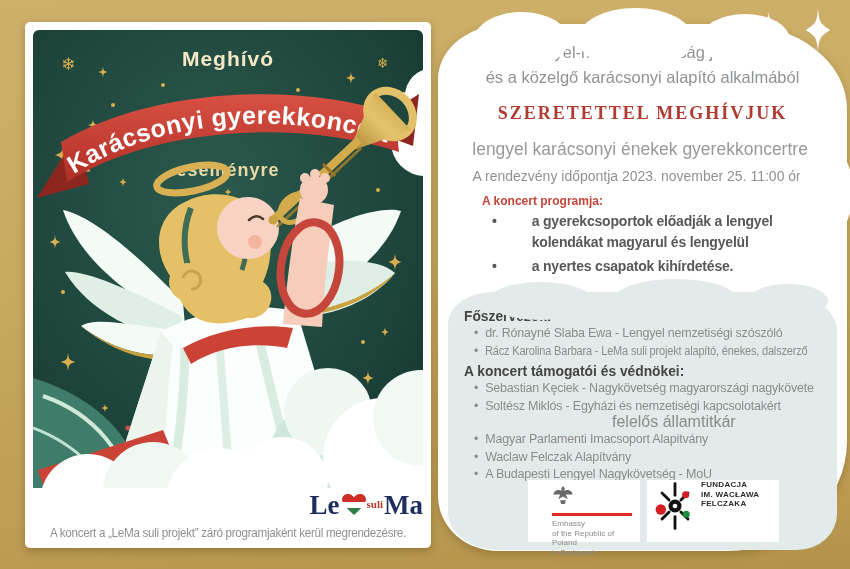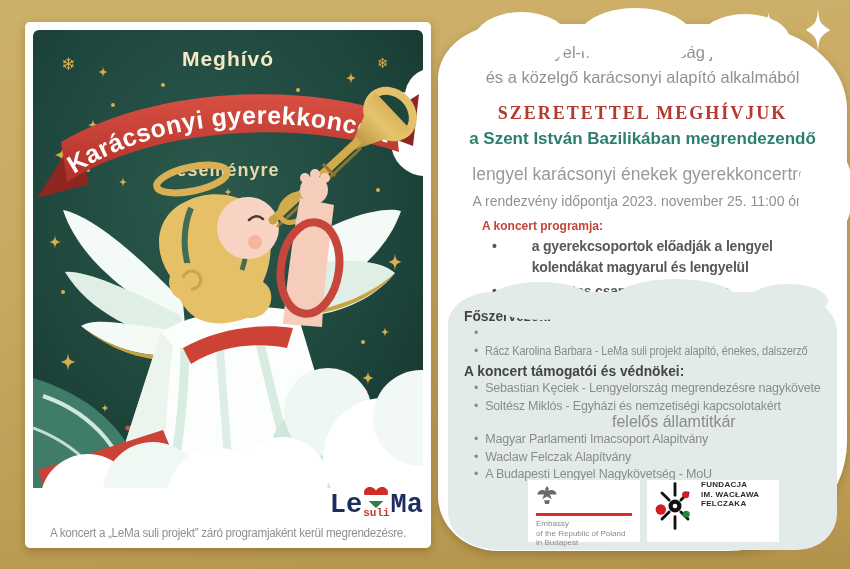--- a/index.html
+++ b/index.html
@@ -9,23 +9,23 @@
     font-family:"Liberation Sans","DejaVu Sans",sans-serif;
   }
   
   .sparkle{position:absolute;pointer-events:none;}
   
   .poster-card{position:absolute;left:25px;top:22px;width:406px;height:526px;
     background:#fff;border-radius:5px;box-shadow:0 3px 8px rgba(80,60,10,.35);}
   .poster-art{position:absolute;left:8px;top:8px;}
   .poster-caption{position:absolute;left:2px;right:2px;bottom:8px;text-align:center;
     font-size:12px;letter-spacing:-0.3px;color:#8f8f8f;transform:scaleX(.97);transform-origin:center;}
-  .lema{position:absolute;right:8px;bottom:30px;display:flex;align-items:flex-end;
-    font-family:Liberation Mono, monospace;font-weight:bold;color:#1d2d5f;font-size:27px;line-height:26px;}
-  .lema .mid{display:flex;flex-direction:column;align-items:center;margin:0 1px;}
+  .lema{position:absolute;right:8px;bottom:30px;display:flex;align-items:center;
+    font-family:Liberation Serif, serif;font-weight:bold;color:#1d2d5f;font-size:27px;line-height:26px;}
+  .lema .mid{display:flex;flex-direction:row;align-items:center;margin:0 1px;}
   .lema .suli{font-size:11px;color:#c0392b;line-height:10px;margin-top:-2px;font-weight:bold;}
   
   .invite-panel{position:absolute;left:438px;top:24px;width:409px;height:527px;background:#fff;
     border-radius:70px 110px 120px 60px / 55px 85px 110px 55px;
     box-shadow:0 3px 8px rgba(80,60,10,.3);text-align:center;box-sizing:border-box;padding-top:16px;}
   .bump{position:absolute;background:#fff;border-radius:50%;}
   .intro{font-size:16.5px;color:#8f9295;line-height:25px;}
   .headline{font-family:"Liberation Serif","DejaVu Serif",serif;font-size:18px;font-weight:600;
     color:#b23a31;letter-spacing:2px;margin-top:13px;white-space:nowrap;}
   .venue{font-size:17px;font-weight:bold;color:#2b7f6c;margin-top:5px;white-space:nowrap;}
@@ -39,21 +39,21 @@
   
   .pale{position:absolute;left:10px;top:268px;width:389px;height:258px;background:#e2ebea;
     border-radius:45px 55px 40px 50px / 32px 40px 36px 38px;box-sizing:border-box;
     padding:12px 8px 0 16px;text-align:left;}
   .pale .bump{background:#e2ebea;}
   .sec-h{font-size:13.8px;font-weight:bold;color:#454545;margin-top:5px;}
   .sb{display:flex;font-size:12.5px;color:#8b8b8b;line-height:16.5px;margin-top:1px;padding-left:10px;letter-spacing:-0.2px;white-space:nowrap;}
   .sb.tight span:last-child{transform:scaleX(.88);transform-origin:left;display:inline-block;}
   .cont{font-size:16px;color:#8b8b8b;padding-left:148px;line-height:16px;}
   .logos{position:absolute;left:80px;top:188px;display:flex;gap:7px;}
-  .logo-box{background:#fff;width:112px;height:62px;box-sizing:border-box;padding:5px 8px 0 8px;text-align:left;}
+  .logo-box{background:#fff;width:112px;height:62px;box-sizing:border-box;padding:5px 8px 0 24px;text-align:left;}
   .logo-box.felczak{width:132px;display:flex;align-items:flex-start;padding:0 4px 0 2px;}
   .red-rule{height:3px;background:#e02b20;margin:3px 0 3px 0;}
   .embassy-lines{font-size:8px;line-height:9.5px;color:#8a8a8a;}
   .felczak-lines{font-size:8px;line-height:9.5px;color:#2b2b2b;font-weight:bold;letter-spacing:.3px;}
 </style>
 </head>
 <body>
 
 <svg class="sparkle" style="left:796px;top:8px" width="44" height="44" viewBox="0 0 40 40">
     <path fill="#fff" d="M20,0 C21,13 22,14 31,20 C22,26 21,27 20,40 C19,27 18,26 9,20 C18,14 19,13 20,0 Z"></path>
@@ -276,21 +276,20 @@
 
 <div class="invite-panel">
   <div class="bump" style="left:36px;top:-12px;width:95px;height:56px"></div>
   <div class="bump" style="left:140px;top:-16px;width:115px;height:62px"></div>
   <div class="bump" style="left:262px;top:-10px;width:90px;height:52px"></div>
   <div class="bump" style="right:-6px;top:120px;width:55px;height:95px"></div>
 
   <div class="intro">A lengyel-magyar barátság jegyében</div>
   <div class="intro">és a közelgő karácsonyi alapító alkalmából</div>
   <div class="headline">SZERETETTEL MEGHÍVJUK</div>
-  <div class="venue">a Szent István Bazilikában megrendezendő</div>
   <div class="event-line">lengyel karácsonyi énekek gyerekkoncertre.</div>
   <div class="datetime">A rendezvény időpontja 2023. november 25. 11:00 óra.</div>
 
   <div class="program">
     <div class="program-h">A koncert programja:</div>
     <div class="pb">
         <span class="dot">•</span>
         <span>a gyerekcsoportok előadják a lengyel kolendákat magyarul és lengyelül</span>
       </div>
     <div class="pb">
@@ -300,30 +299,31 @@
   </div>
 
   <div class="pale">
     <div class="bump" style="left:40px;top:-10px;width:105px;height:38px"></div>
     <div class="bump" style="left:165px;top:-13px;width:125px;height:42px"></div>
     <div class="bump" style="left:300px;top:-8px;width:80px;height:34px"></div>
 
     <div class="sec-h">Főszervezők:</div>
     <div class="sb">
         <span class="dot">•</span>
+        <span>dr. Rónayné Slaba Ewa - Lengyel nemzetiségi szószóló</span>
       </div>
     <div class="sb tight">
         <span class="dot">•</span>
         <span>Rácz Karolina Barbara - LeMa suli projekt alapító, énekes, dalszerző</span>
       </div>
 
     <div class="sec-h">A koncert támogatói és védnökei:</div>
     <div class="sb">
         <span class="dot">•</span>
-        <span>Sebastian Kęciek - Lengyelország megrendezésre nagykövete</span>
+        <span>Sebastian Kęciek - Nagykövetség magyarországi nagykövete</span>
       </div>
     <div class="sb">
         <span class="dot">•</span>
         <span>Soltész Miklós - Egyházi és nemzetiségi kapcsolotakért</span>
       </div>
     <div class="cont">felelős államtitkár</div>
 
     <div class="sb">
         <span class="dot">•</span>
         <span>Magyar Parlamenti Imacsoport Alapitvány</span>

